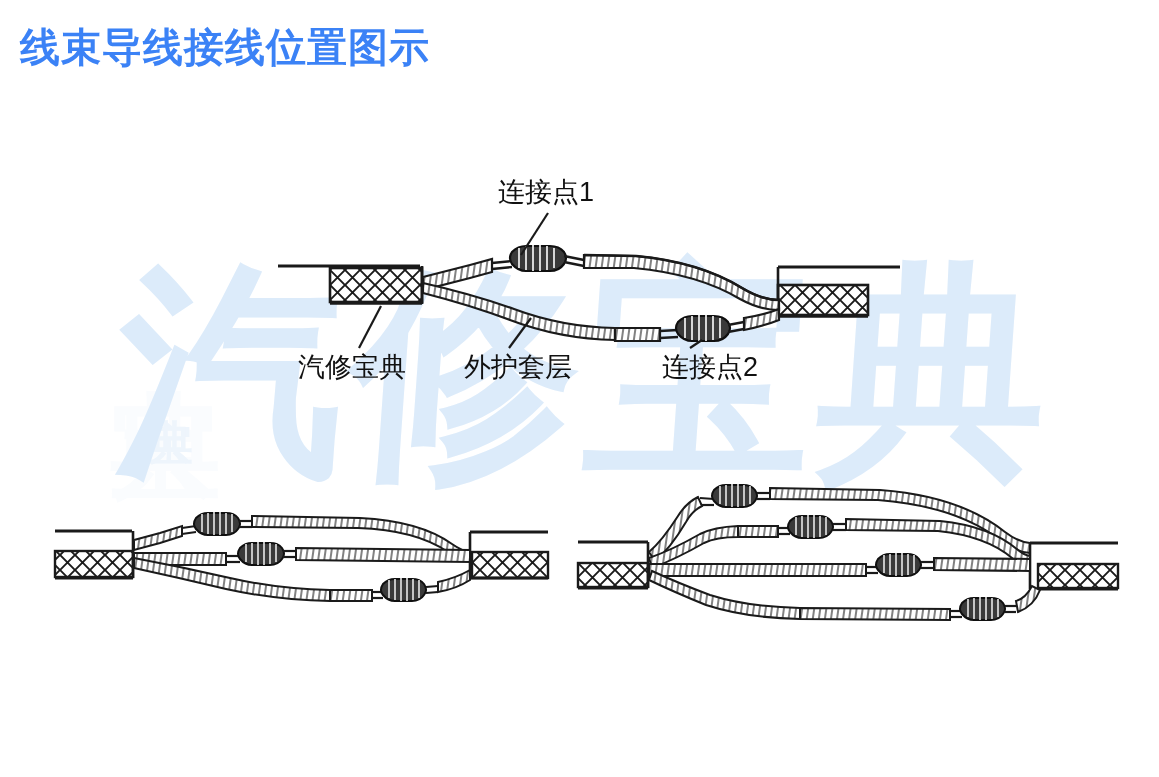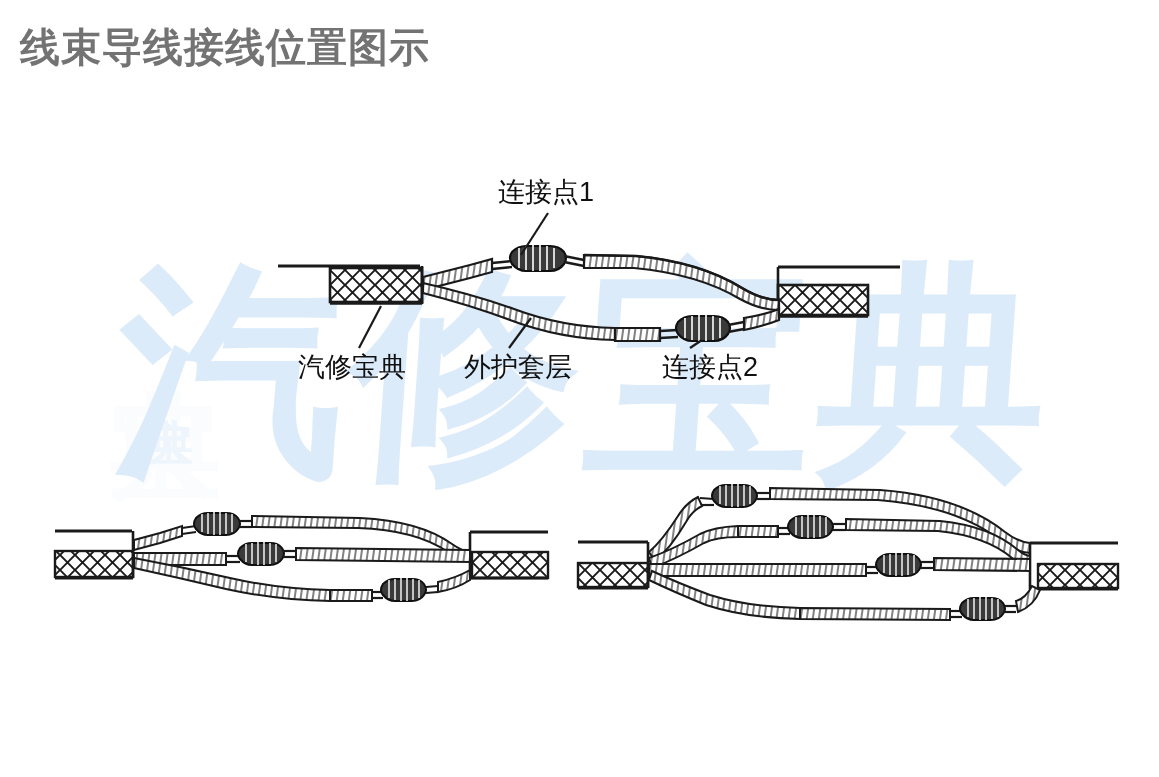--- a/index.html
+++ b/index.html
@@ -63,21 +63,21 @@
   }
 
   
   #page-title {
     position: absolute;
     left: 20px;
     top: 20px;
     font-size: 40px;
     font-weight: bold;
     letter-spacing: 1px;
-    color: #737373;
+    color: #3b82f6;
     z-index: 5;
     white-space: nowrap;
   }
 
   
   #diagram-layer {
     position: absolute;
     left: 0; top: 0;
     width: 1159px;
     height: 777px;

